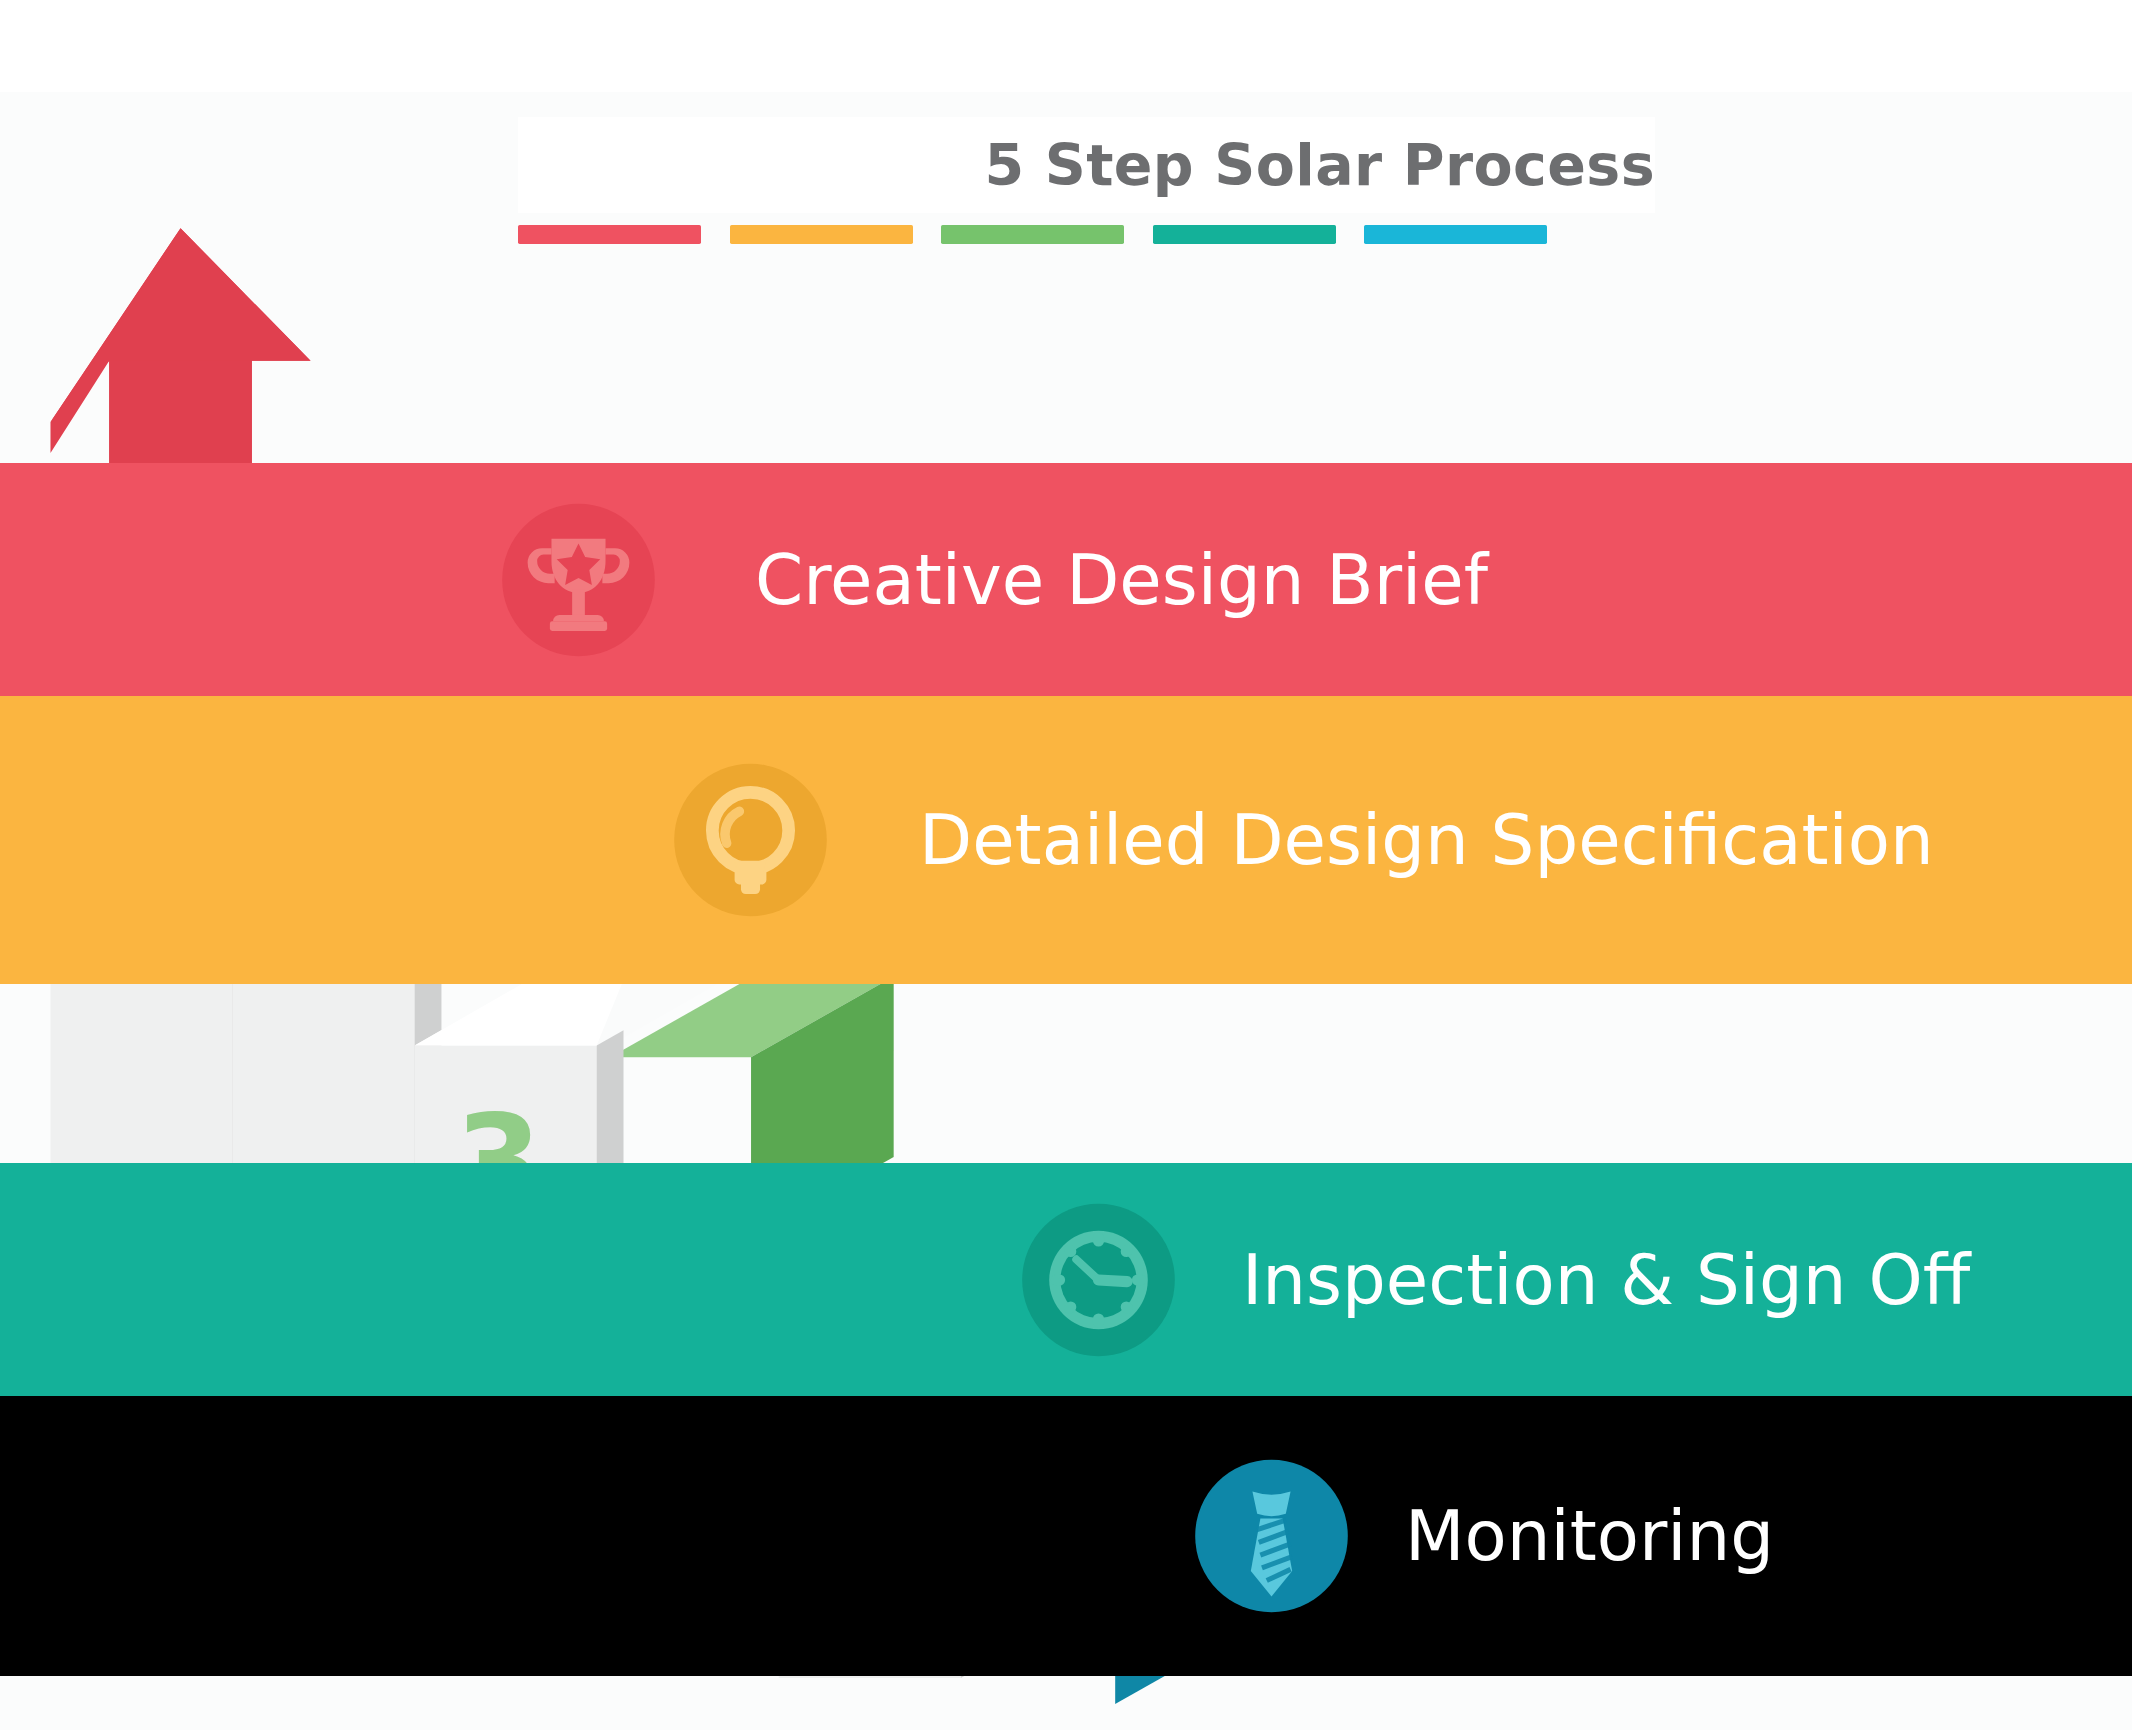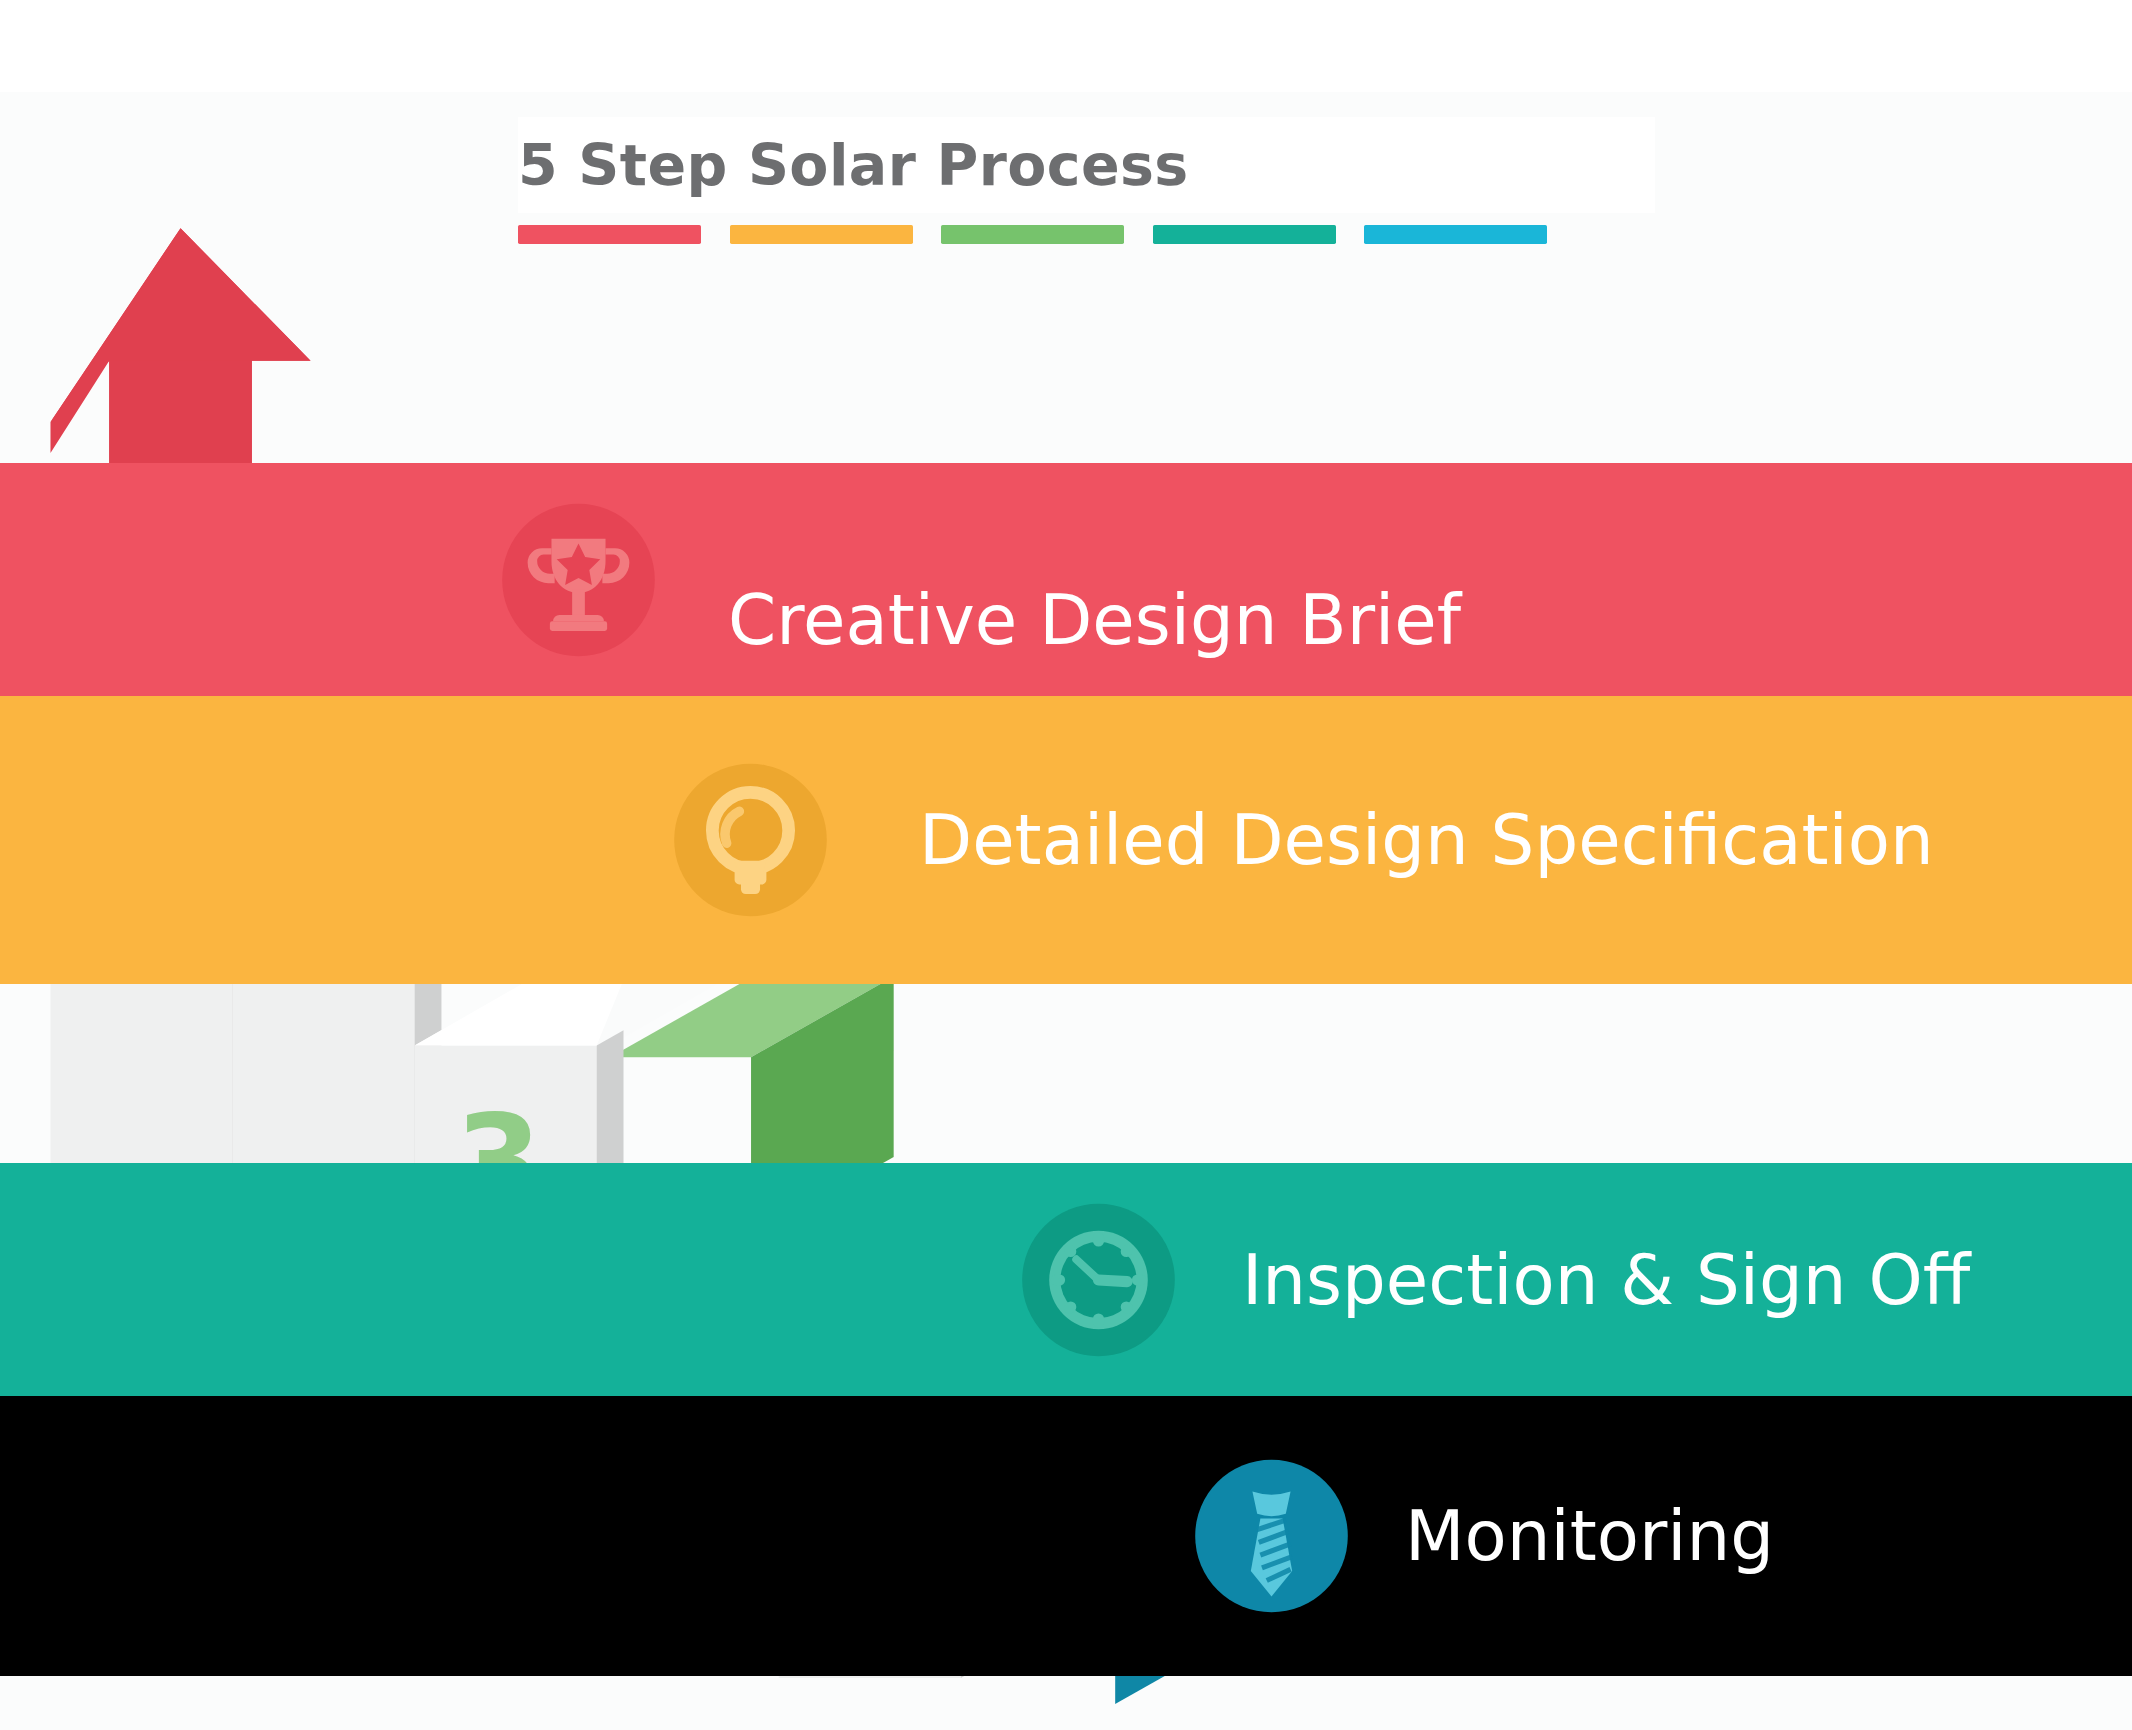--- a/index.html
+++ b/index.html
@@ -27,21 +27,21 @@
   
   .title-card {
     position: absolute;
     left: 518px;
     top: 117px;
     width: 1137px;
     height: 96px;
     background: #ffffff;
     display: flex;
     align-items: center;
-    justify-content: flex-start;
+    justify-content: flex-end;
   }
   .title-text {
     font-size: 57px;
     font-weight: bold;
     color: #6d6e70;
     letter-spacing: 0.4px;
     white-space: nowrap;
   }
   .legend-bars {
     position: absolute;
@@ -120,21 +120,21 @@
           <g fill="#f27a7f">
             <path d="M33 24 h34 v14 c0 12 -7 20 -17 20 s-17 -8 -17 -20 z"></path>
             <path d="M33 30 h-6 a9 9 0 0 0 -9 9 a13 13 0 0 0 13 13 h4 v-6 h-3 a8 8 0 0 1 -8 -8 a4 4 0 0 1 4 -4 h5 z"></path>
             <path d="M67 30 h6 a9 9 0 0 1 9 9 a13 13 0 0 1 -13 13 h-4 v-6 h3 a8 8 0 0 0 8 -8 a4 4 0 0 0 -4 -4 h-5 z"></path>
             <rect x="46" y="56" width="8" height="16"></rect>
             <path d="M38 72 h24 a4 4 0 0 1 4 4 h-32 a4 4 0 0 1 4 -4 z"></path>
             <rect x="32" y="76" width="36" height="6" rx="1.5"></rect>
           </g>
           <path d="M50 27 l4.2 8.6 9.5 1.4 -6.9 6.7 1.6 9.4 -8.4 -4.4 -8.4 4.4 1.6 -9.4 -6.9 -6.7 9.5 -1.4 z" fill="#e64454"></path>
         </svg></span>
-    <span class="row-label" id="label-0" style="position: absolute; left: 728px; top: 50%; transform: translateY(-50%); margin-top: 40px;">Creative Design Brief</span>
+    <span class="row-label" id="label-0" style="position: absolute; left: 755px; top: 50%; transform: translateY(-50%);">Creative Design Brief</span>
   </div>
   <div class="row" id="row-1" style="top: 696px; height: 288px; background: rgb(251, 181, 64); z-index: 1;">
     <span class="row-icon" id="icon-1" style="left: 671px; width: 159px; height: 159px;"><svg width="159" height="159" viewBox="0 0 100 100">
           <circle cx="50" cy="50" r="48" fill="#eda72f"></circle>
           <g fill="none" stroke="#fdd383" stroke-width="8" stroke-linecap="round">
             <circle cx="50" cy="44" r="24"></circle>
           </g>
           <g fill="none" stroke="#fdd383" stroke-width="6" stroke-linecap="round" opacity="0.75">
             <path d="M35 52 a16 16 0 0 1 8 -20"></path>
           </g>

